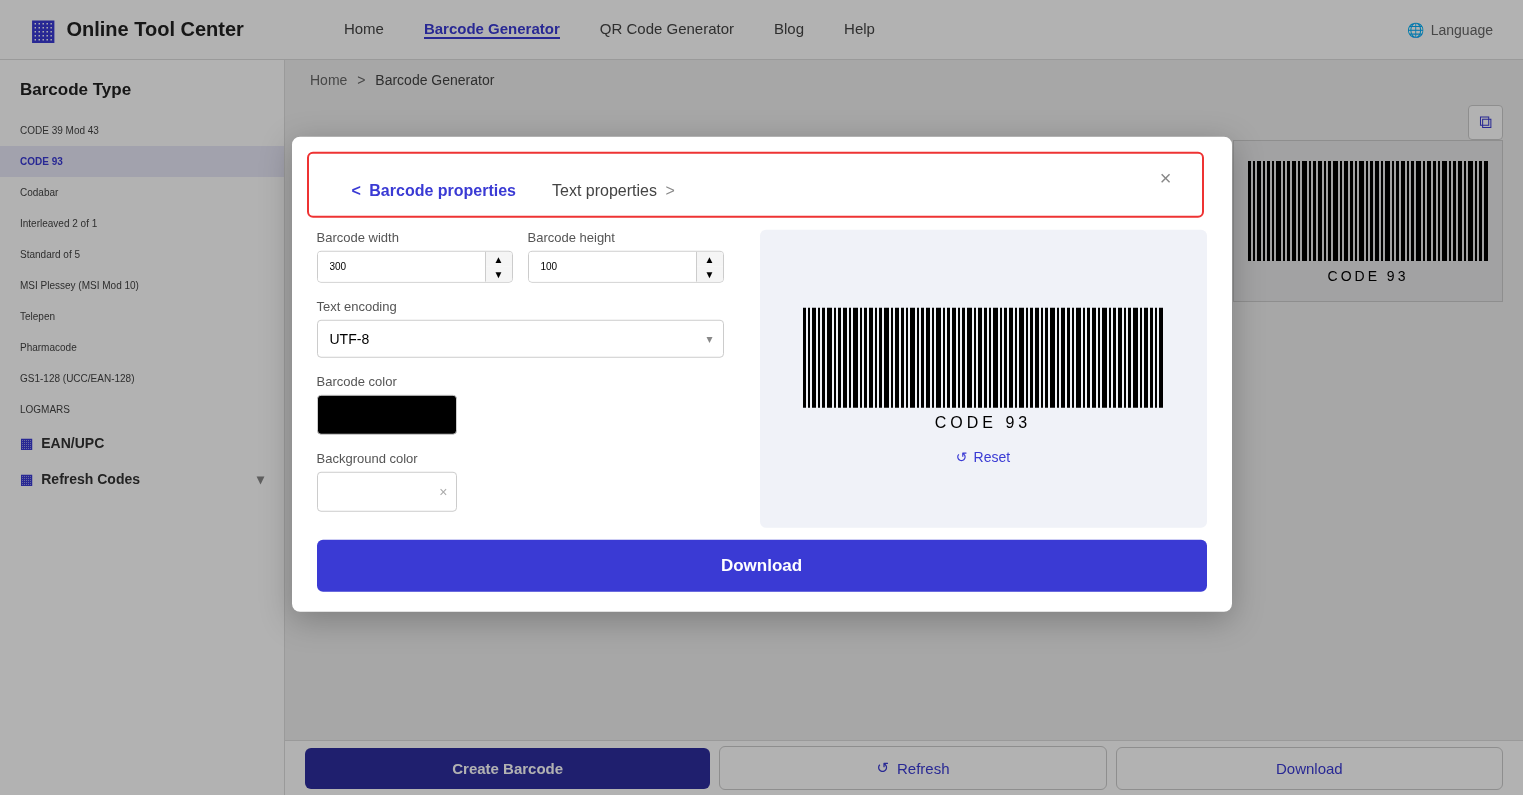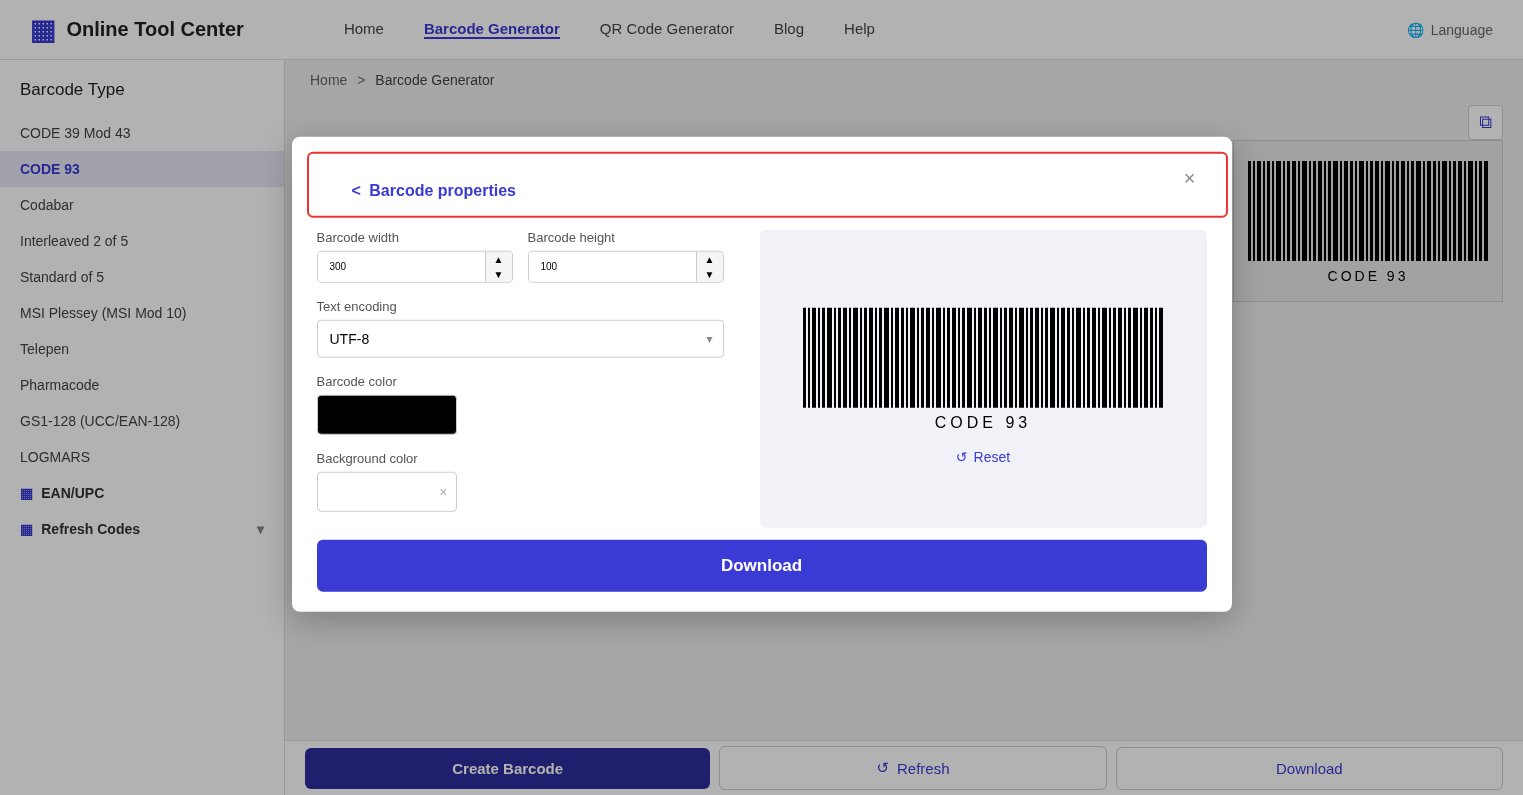--- a/index.html
+++ b/index.html
@@ -32,26 +32,26 @@
 
     
     .sidebar {
       width: 285px;
       background: #fff;
       border-right: 1px solid #ddd;
       padding: 20px 0;
       overflow-y: auto;
     }
     .sidebar-section-title {
-      font-size: 17px; font-weight: normal; color: #222;
+      font-size: 17px; font-weight: bold; color: #222;
       padding: 0 20px 15px 20px;
     }
     .sidebar-item {
       padding: 10px 20px;
-      font-size: 14px;
+      font-size: 10px;
       color: #444;
       cursor: pointer;
     }
     .sidebar-item.active {
       background: #e8e8f8;
       color: #3a3ad4;
       font-weight: bold;
     }
     .sidebar-section-header {
       display: flex; align-items: center; gap: 8px;
@@ -144,21 +144,21 @@
       width: 940px;
       padding: 0;
       z-index: 200;
       box-shadow: 0 8px 32px rgba(0,0,0,0.25);
     }
     .modal-header {
       display: flex;
       align-items: center;
       padding: 18px 25px 0 25px;
       border: 2px solid #e33;
-      margin: 15px 4px 0 15px;
+      margin: 15px 28px 0 15px;
       border-radius: 6px;
       background: #fff;
     }
     .modal-tab {
       padding: 10px 18px 16px 18px;
       font-size: 16px;
       cursor: pointer;
       color: #444;
     }
     .modal-tab.active {
@@ -361,21 +361,21 @@
   </div>
 </nav>
 
 <div class="page-body">
 
   <aside class="sidebar">
     <div class="sidebar-section-title">Barcode Type</div>
     <div class="sidebar-item">CODE 39 Mod 43</div>
     <div class="sidebar-item active">CODE 93</div>
     <div class="sidebar-item">Codabar</div>
-    <div class="sidebar-item">Interleaved 2 of 5</div>
+    <div class="sidebar-item">Interleaved 2 of 1</div>
     <div class="sidebar-item">Standard of 5</div>
     <div class="sidebar-item">MSI Plessey (MSI Mod 10)</div>
     <div class="sidebar-item">Telepen</div>
     <div class="sidebar-item">Pharmacode</div>
     <div class="sidebar-item">GS1-128 (UCC/EAN-128)</div>
     <div class="sidebar-item">LOGMARS</div>
     <div class="sidebar-section-header">
       <span class="icon">▦</span>
       <span>EAN/UPC</span>
     </div>
@@ -462,20 +462,24 @@
 </div>
 
 <div class="overlay"></div>
 
 <div class="modal">
 
   <div class="modal-header">
     <div class="modal-tab active">
       <span class="modal-tab-arrow">&lt;</span>
       <span>Barcode properties</span>
+    </div>
+    <div class="modal-tab">
+      <span>Text properties</span>
+      <span class="modal-tab-arrow-right">&gt;</span>
     </div>
     <button class="modal-close">×</button>
   </div>
 
   <div class="modal-body">
 
     <div class="form-section">
 
       <div class="form-row-double">
         <div class="form-group">

